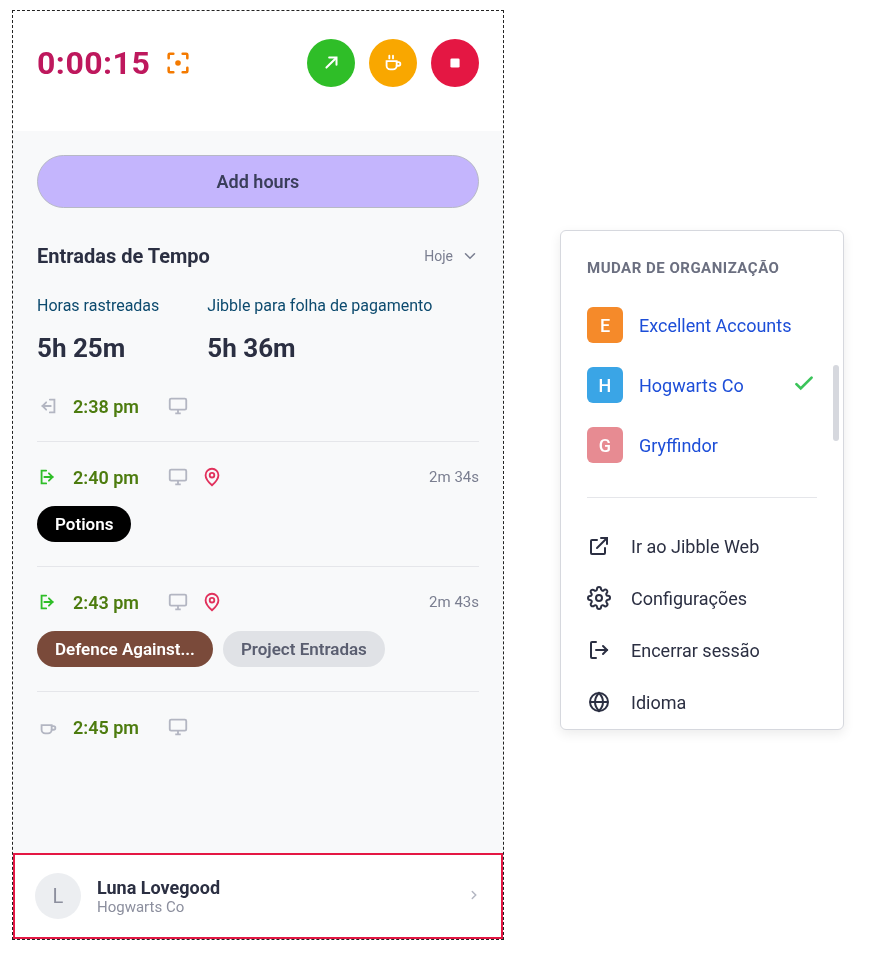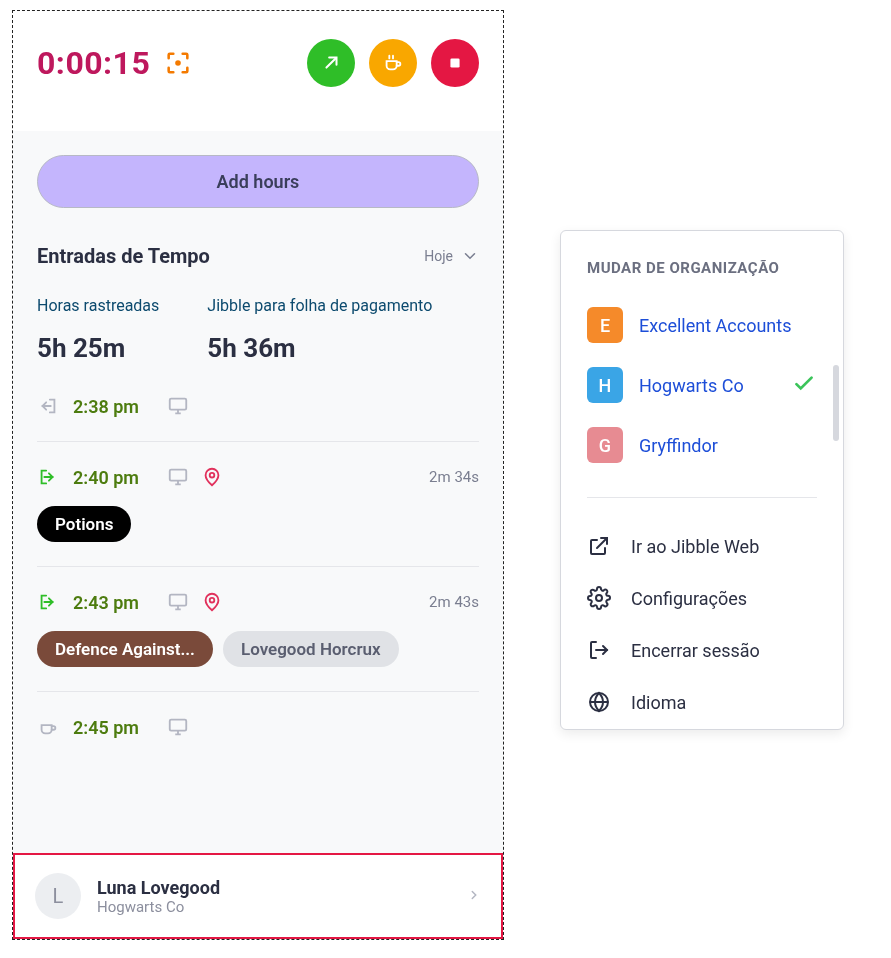--- a/index.html
+++ b/index.html
@@ -304,21 +304,21 @@
             <svg viewBox="0 0 24 24" fill="none" stroke="currentColor" stroke-width="2">
                 <path d="M12 21s-7-6.2-7-11a7 7 0 1 1 14 0c0 4.8-7 11-7 11z"></path>
                 <circle cx="12" cy="10" r="2.5"></circle>
               </svg>
           </span>
         </span>
         <span class="entry-duration">2m 43s</span>
       </div>
       <div class="entry-tags">
         <span class="tag tag-defence">Defence Against...</span>
-        <span class="tag tag-gray">Lovegood Horcrux</span>
+        <span class="tag tag-gray">Project Entradas</span>
       </div>
     </div>
 
     <hr class="divider">
 
     <div class="entry">
       <div class="entry-line1">
         <span class="icon-small">
           <svg viewBox="0 0 24 24" fill="none" stroke="currentColor" stroke-width="2" stroke-linecap="round">
             <path d="M5 10h11v5a4 4 0 0 1-4 4H9a4 4 0 0 1-4-4z"></path>

